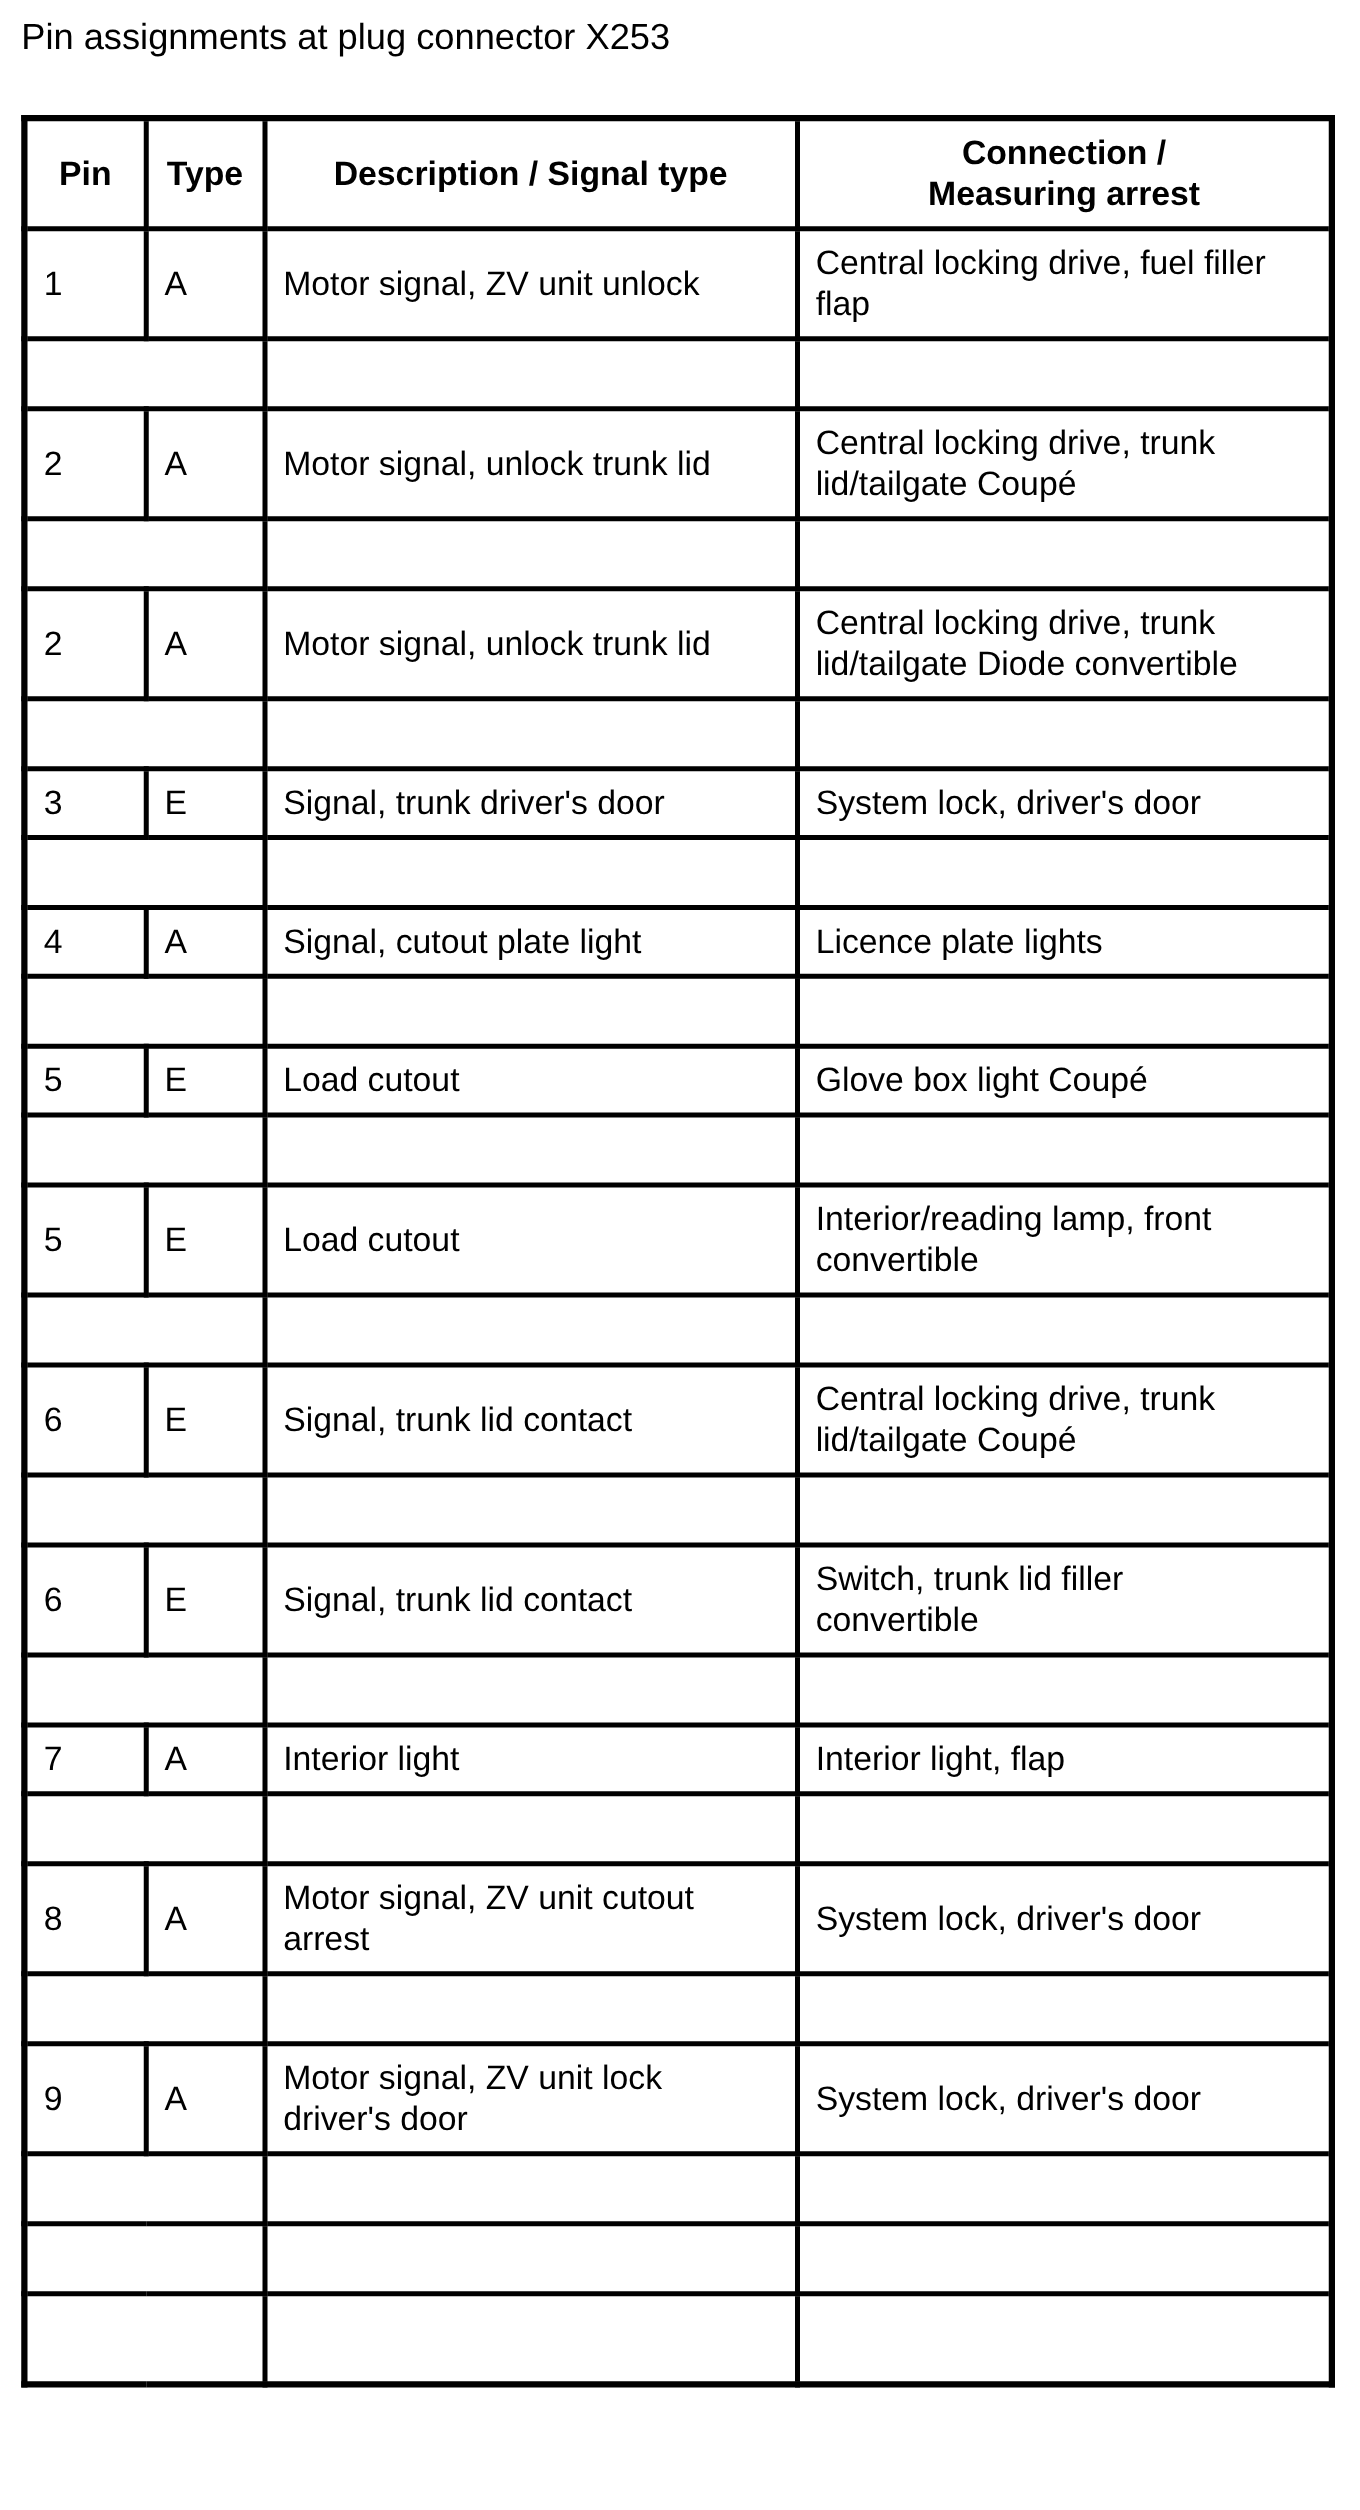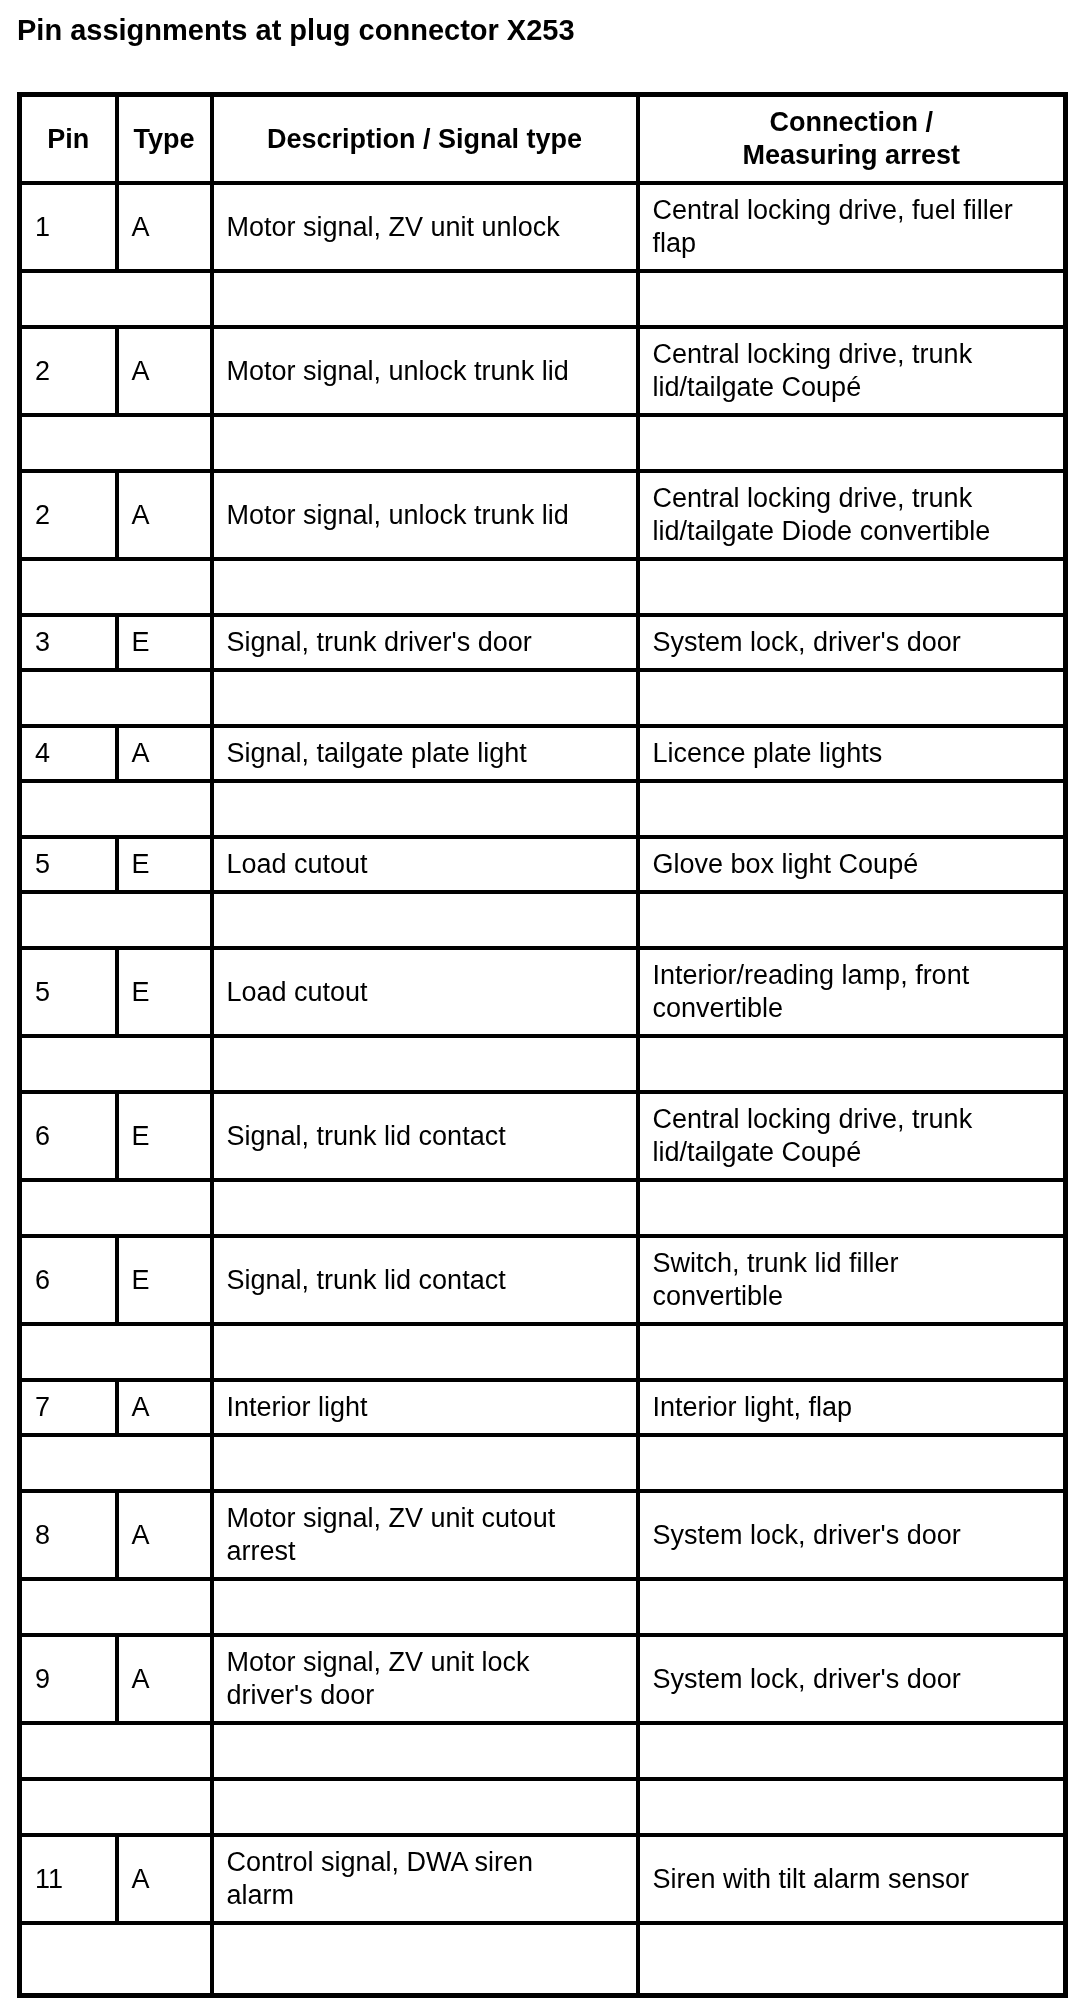--- a/index.html
+++ b/index.html
@@ -13,21 +13,21 @@
     position: relative;
     background: #ffffff;
     color: #000000;
     font-family: "Liberation Sans", "DejaVu Sans", sans-serif;
   }
   .page-title {
     position: absolute;
     left: 17px;
     top: 12px;
     font-size: 29px;
-    font-weight: bold;
+    font-weight: normal;
     line-height: 36px;
     white-space: pre;
   }
   table.pin-table {
     position: absolute;
     left: 17px;
     top: 92px;
     width: 1046px;
     border-collapse: collapse;
     table-layout: fixed;
@@ -126,21 +126,21 @@
         <td>System lock, driver's door</td>
       </tr>
       <tr class="spacer-row">
         <td colspan="2"></td>
         <td></td>
         <td></td>
       </tr>
       <tr>
         <td>4</td>
         <td>A</td>
-        <td>Signal, tailgate plate light</td>
+        <td>Signal, cutout plate light</td>
         <td>Licence plate lights</td>
       </tr>
       <tr class="spacer-row">
         <td colspan="2"></td>
         <td></td>
         <td></td>
       </tr>
       <tr>
         <td>5</td>
         <td>E</td>
@@ -220,27 +220,20 @@
       </tr>
       <tr class="spacer-row">
         <td colspan="2"></td>
         <td></td>
         <td></td>
       </tr>
       <tr class="spacer-row">
         <td colspan="2"></td>
         <td></td>
         <td></td>
-      </tr>
-      <tr>
-        <td>11</td>
-        <td>A</td>
-        <td>Control signal, DWA siren
-alarm</td>
-        <td>Siren with tilt alarm sensor</td>
       </tr>
       <tr class="spacer-row partial">
         <td colspan="2"></td>
         <td></td>
         <td></td>
       </tr>
     </tbody>
 </table>
 
 </body></html>

